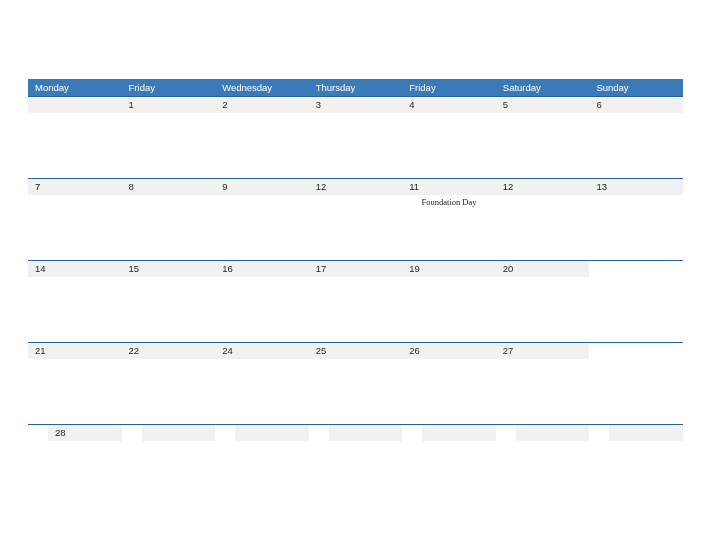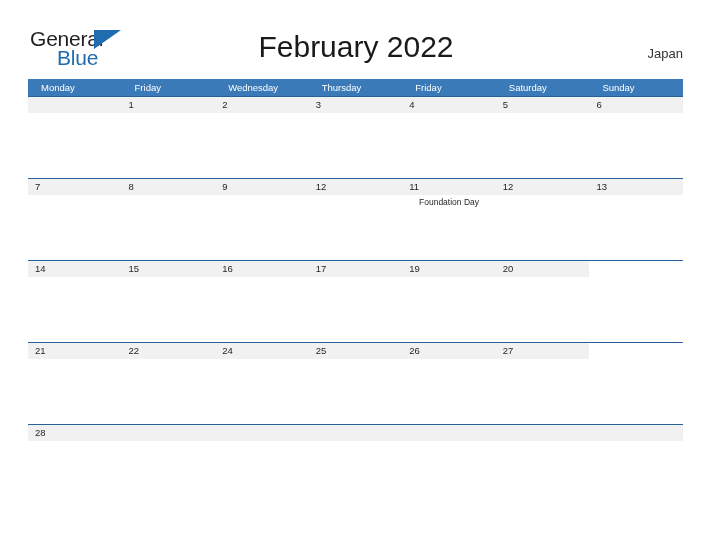--- a/index.html
+++ b/index.html
@@ -99,21 +99,21 @@
 
   .weekdays {
     display: flex;
     width: 655px;
     height: 17px;
     background: #3a7ab8;
   }
   .weekday {
     width: 93.571px;
     box-sizing: border-box;
-    padding-left: 13px;
+    padding-left: 7px;
     color: #ffffff;
     font-size: 9.5px;
     line-height: 17px;
     font-family: "Liberation Sans", sans-serif;
     white-space: nowrap;
     overflow: hidden;
   }
 
   .week {
     width: 655px;
@@ -128,20 +128,21 @@
     width: 655px;
   }
   .daycell {
     width: 93.571px;
     box-sizing: border-box;
     position: relative;
     height: 81px;
   }
   .week.short .daycell {
     height: 17px;
+    margin-left: 20px;
   }
 
   .daynum-band {
     position: absolute;
     left: 0;
     top: 0;
     width: 100%;
     height: 16px;
     background: #f1f1f1;
   }
@@ -157,45 +158,32 @@
   }
   .event {
     position: absolute;
     left: 0;
     right: 0;
     top: 18px;
     text-align: center;
     font-size: 8.5px;
     line-height: 11px;
     color: #231f20;
-    font-family: Liberation Sans, sans-serif;
+    font-family: Liberation Serif, serif;
     padding: 0 2px;
   }
 
   
   .week.short .daynum-band { height: 16px; }
 </style>
 </head>
 <body>
 
 <div class="page">
 
-  <div class="header">
-
-    <div class="logo">
-      <span class="logo-row1">General</span>
-      <span class="logo-triangle"></span>
-      <span class="logo-row2">Blue</span>
-    </div>
-
-    <div class="title">February 2022</div>
-
-    <div class="country">Japan</div>
-
-  </div>
 
   <div class="calendar">
 
     <div class="weekdays">
       <div class="weekday">Monday</div>
       <div class="weekday">Friday</div>
       <div class="weekday">Wednesday</div>
       <div class="weekday">Thursday</div>
       <div class="weekday">Friday</div>
       <div class="weekday">Saturday</div>

